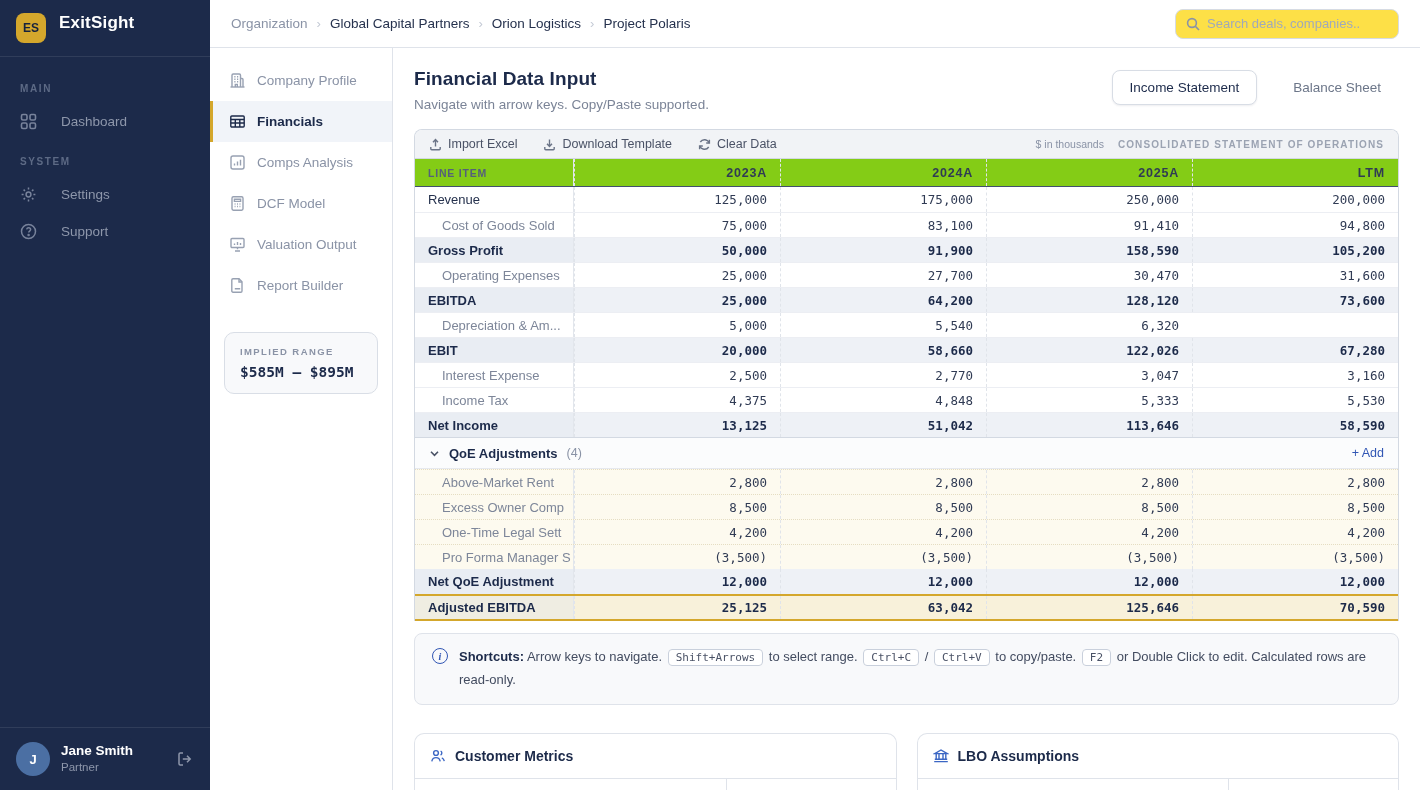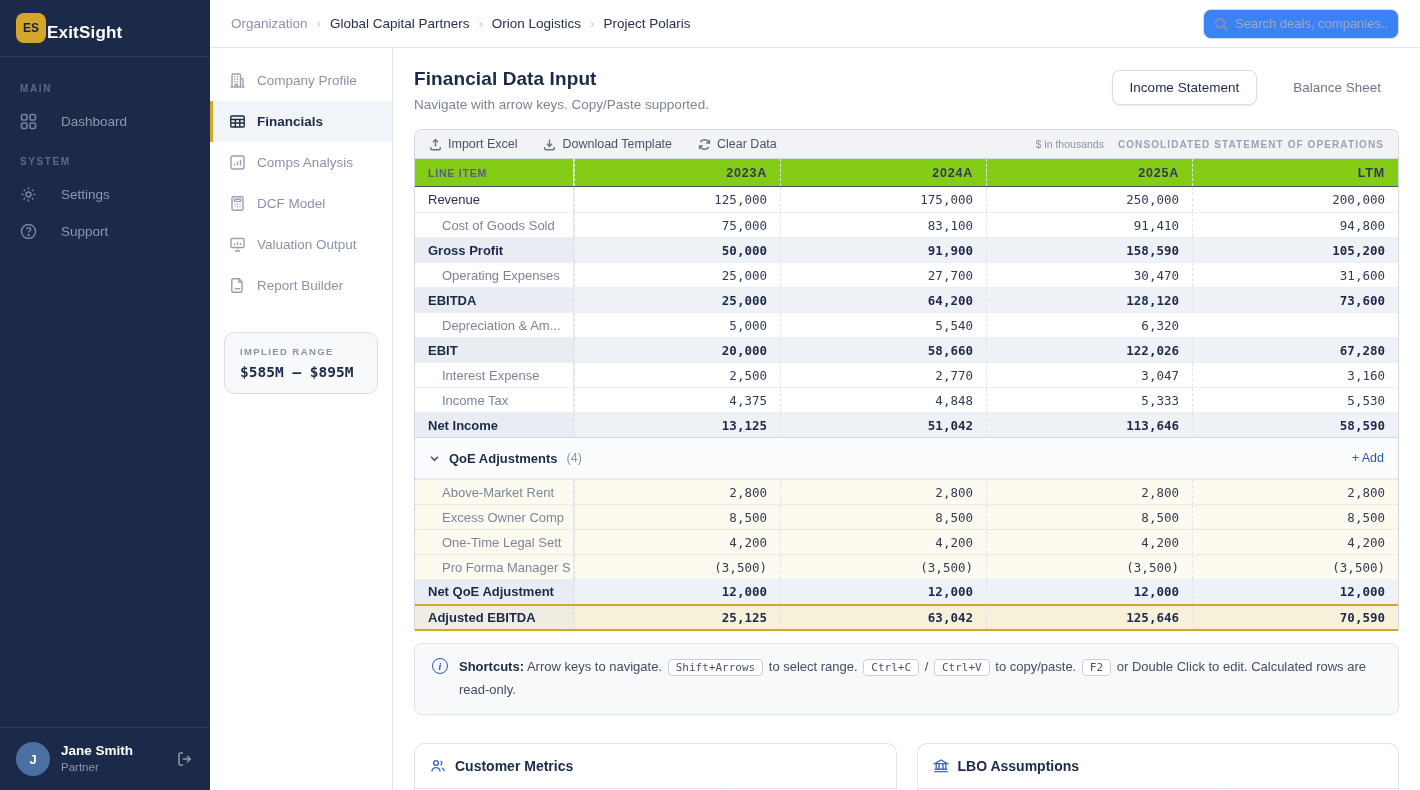--- a/index.html
+++ b/index.html
@@ -8,42 +8,42 @@
     --ink:#25314d; --ink-soft:#3e475c; --gray:#8a93a6; --gray-lt:#9aa3b4;
     --border:#dfe3ea; --border-dk:#d3d9e2; --blue:#3156b4;
     --row-calc:#eef1f6; --row-qoe:#fdfaef; --row-total:#f8f1da;
   }
   html,body{ width:1420px; height:790px; overflow:hidden; }
   body{ font-family:"Liberation Sans", sans-serif; display:flex; background:#fff; color:var(--ink); }
   svg{ display:block; }
 
   
   .primary{ width:210px; min-width:210px; background:var(--navy); display:flex; flex-direction:column; color:#fff; }
-  .brand{ display:flex; align-items:flex-end; gap:1px; padding:13px 16px; border-bottom:1px solid rgba(255,255,255,.09); }
+  .brand{ display:flex; align-items:flex-start; gap:13px; padding:13px 16px; border-bottom:1px solid rgba(255,255,255,.09); }
   .brand-badge{ width:30px; height:30px; background:var(--gold); border-radius:8px; display:flex; align-items:center; justify-content:center; font-weight:bold; font-size:12px; color:var(--navy-deep); }
   .brand-name{ font-size:17px; font-weight:bold; letter-spacing:.2px; }
   .pnav{ flex:1; padding-top:10px; }
   .pnav-section{ font-size:10px; letter-spacing:1.6px; color:#5d6a85; font-weight:bold; padding:16px 20px 9px; }
   .pnav-item{ display:flex; align-items:center; gap:24px; padding:10px 20px; font-size:13.5px; color:#8e97ab; cursor:pointer; }
   .pnav-item .ico{ width:17px; height:17px; color:#78839b; display:flex; align-items:center; justify-content:center; }
   .user-card{ border-top:1px solid rgba(255,255,255,.09); padding:14px 16px; display:flex; align-items:center; gap:11px; }
   .avatar{ width:34px; height:34px; border-radius:50%; background:#4b6fa3; color:#fff; font-size:13px; font-weight:bold; display:flex; align-items:center; justify-content:center; }
   .user-meta{ flex:1; line-height:1.25; }
   .user-name{ font-size:13.5px; font-weight:bold; color:#fff; }
   .user-role{ font-size:11.5px; color:#8e97ab; }
   .logout{ color:#8e97ab; cursor:pointer; }
 
   
   .shell{ flex:1; display:flex; flex-direction:column; min-width:0; }
   .topbar{ height:48px; min-height:48px; border-bottom:1px solid var(--border); display:flex; align-items:center; justify-content:space-between; padding:0 21px; background:#fff; }
   .crumbs{ display:flex; align-items:center; gap:9px; font-size:13.5px; }
   .crumb{ cursor:pointer; color:var(--ink); font-weight:500; }
   .crumb.muted{ color:var(--gray); font-weight:400; }
   .crumb-sep{ color:#c4cad5; font-size:13px; }
-  .search{ width:196px; height:30px; border:1px solid #d6dbe3; border-radius:8px; display:flex; align-items:center; gap:7px; padding:0 10px; color:var(--gray-lt); background:#3b82f6; }
+  .search{ width:224px; height:30px; border:1px solid #d6dbe3; border-radius:8px; display:flex; align-items:center; gap:7px; padding:0 10px; color:var(--gray-lt); background:#fde047; }
   .search input{ border:0; outline:0; width:100%; font-size:13px; font-family:"Liberation Sans",sans-serif; color:var(--ink); background:transparent; }
   .search input::placeholder{ color:#a0a9ba; }
 
   .workspace{ flex:1; display:flex; min-height:0; }
 
   
   .secondary{ width:183px; min-width:183px; border-right:1px solid var(--border); padding-top:12px; background:#fff; }
   .snav-item{ display:flex; align-items:center; gap:11px; padding:12px 16px; font-size:13.5px; color:#8a93a6; cursor:pointer; border-left:3px solid transparent; }
   .snav-item .ico{ width:17px; height:17px; color:#98a1b2; }
   .snav-item.active{ background:#f1f4f9; border-left-color:var(--gold); color:var(--navy); font-weight:bold; }
@@ -82,21 +82,21 @@
   .fin-row .cell.label{ font-size:13px; color:var(--ink); }
   .fin-row.detail .cell.label, .fin-row.qoe .cell.label{ padding-left:27px; color:#7d8699; }
   .fin-row.calc{ background:var(--row-calc); }
   .fin-row.calc .cell.label{ font-weight:bold; color:var(--navy); background:#e9edf3; }
   .fin-row.calc .cell.value{ font-weight:bold; color:var(--navy); }
   .fin-row.qoe{ background:var(--row-qoe); border-top:1px dotted #e5ddc2; }
   .fin-row.total{ background:var(--row-total); height:27px; border-top:2px solid var(--gold); border-bottom:2px solid var(--gold); }
   .fin-row.total .cell.label{ font-weight:bold; color:var(--navy); background:#efede2; }
   .fin-row.total .cell.value{ font-weight:bold; color:var(--navy); }
 
-  .qoe-head{ height:42px; border-top:1px solid var(--border-dk); border-bottom:1px solid #e6e9ef; background:#fbfcfd; display:flex; align-items:center; padding:0 14px; gap:9px; }
+  .qoe-head{ height:32px; border-top:1px solid var(--border-dk); border-bottom:1px solid #e6e9ef; background:#fbfcfd; display:flex; align-items:center; padding:0 14px; gap:9px; }
   .qoe-title{ font-size:13px; font-weight:bold; color:var(--navy); cursor:pointer; display:flex; align-items:center; gap:9px; }
   .qoe-count{ font-size:12.5px; color:#8a93a6; font-weight:400; }
   .qoe-add{ margin-left:auto; font-size:12.5px; color:var(--blue); font-weight:500; cursor:pointer; }
 
   
   .info-box{ margin-top:12px; border:1px solid var(--border); background:#f8f9fb; border-radius:8px; padding:12px 17px; display:flex; gap:11px; }
   .info-text{ font-size:13px; color:#434c60; line-height:1.75; }
   .info-text b{ color:var(--navy); }
   .info-text kbd{ font-family:"DejaVu Sans Mono",monospace; font-size:11px; background:#fff; border:1px solid #c9d0dc; border-radius:4px; padding:1px 7px; color:#4a5266; margin:0 2px; white-space:nowrap; }
   .info-ico{ margin-top:2px; width:16px; height:16px; min-width:16px; border:1.5px solid var(--blue); border-radius:50%; color:var(--blue); font-size:10px; font-weight:bold; display:flex; align-items:center; justify-content:center; font-style:italic; font-family:"Liberation Serif",serif; }

